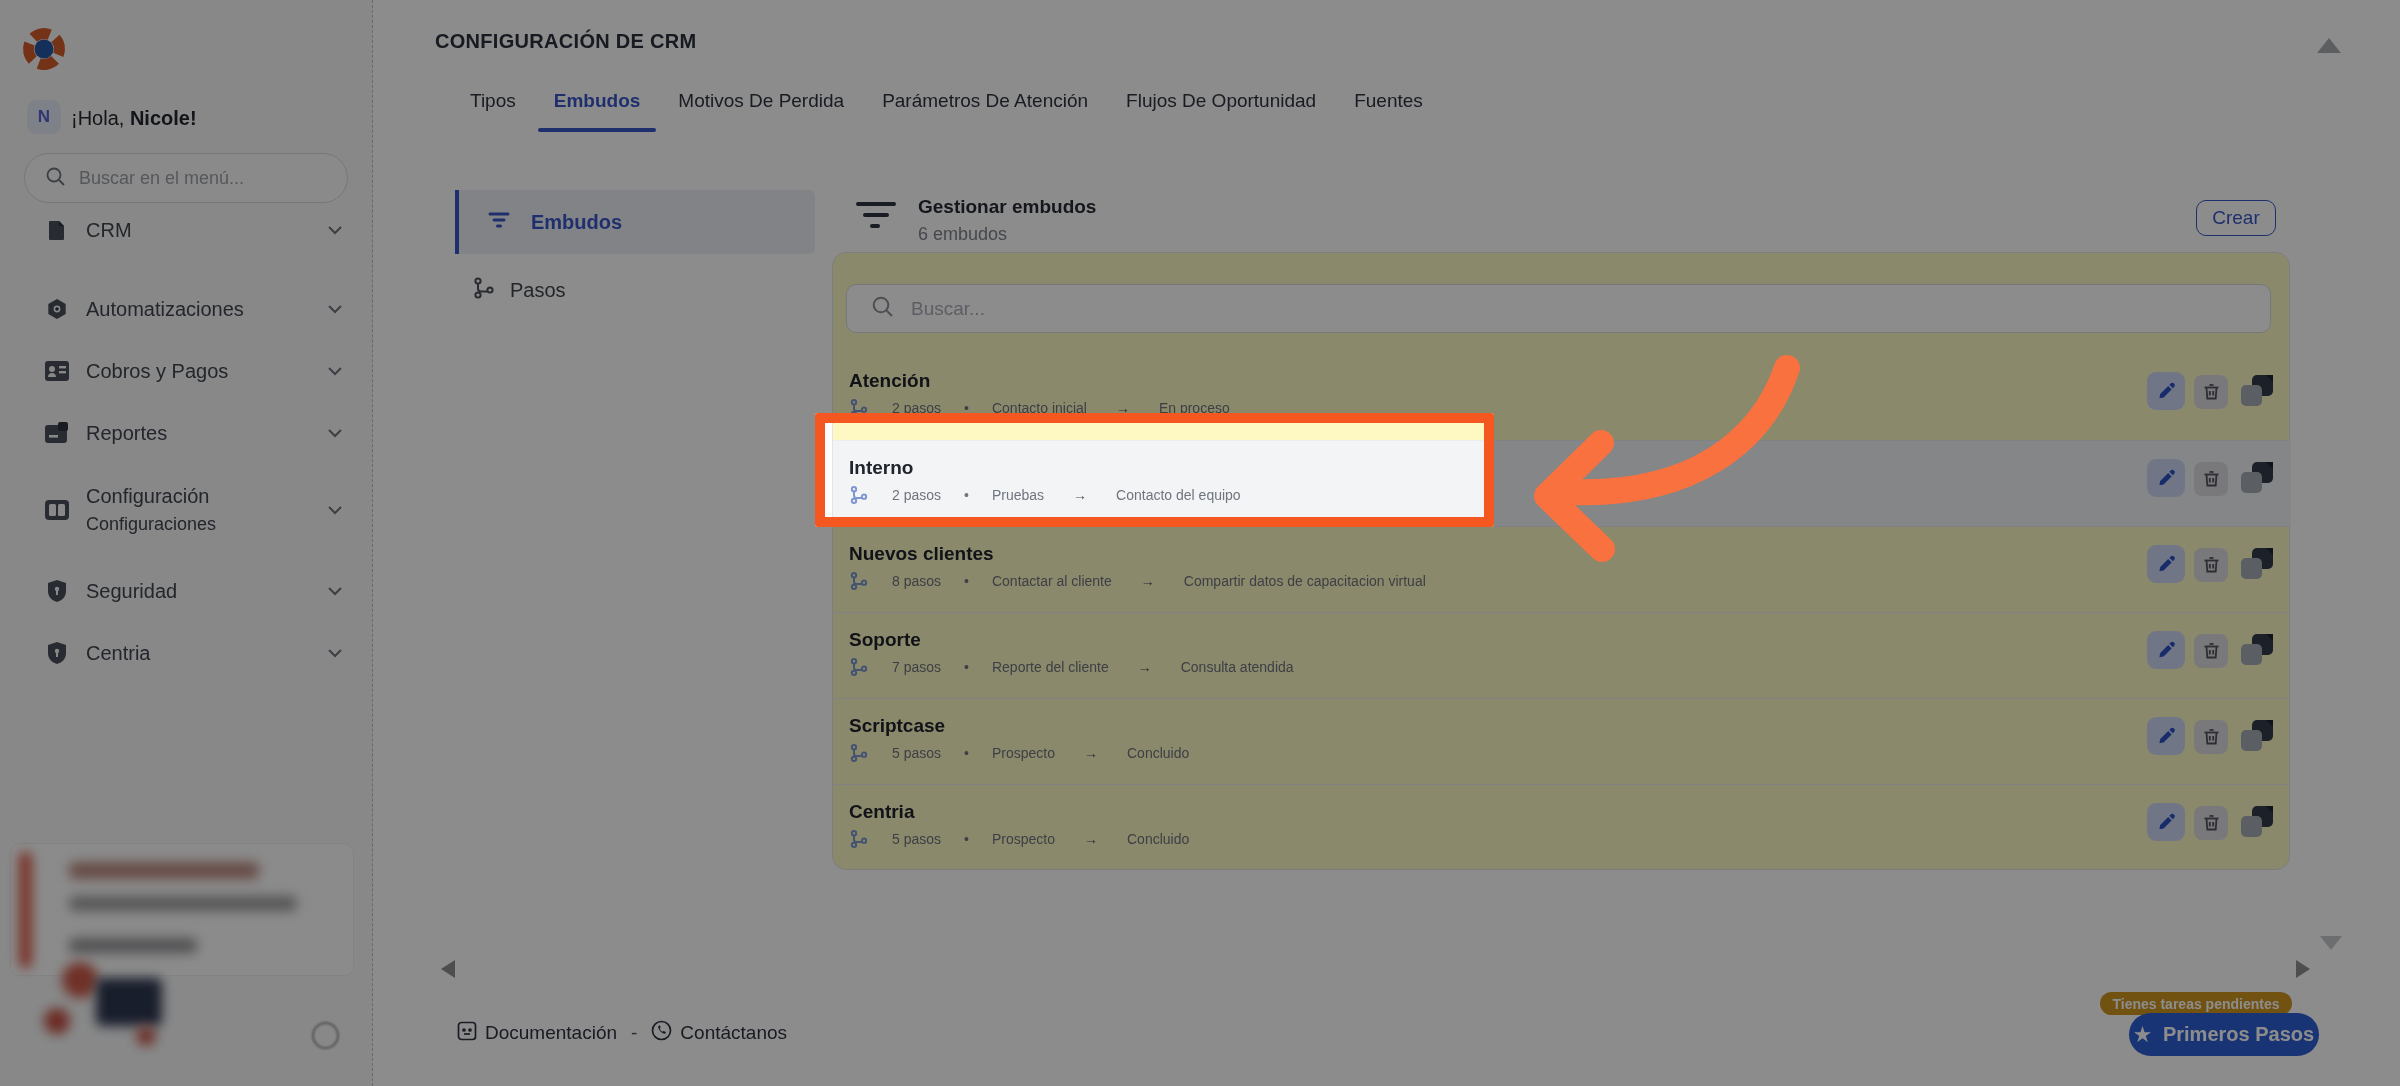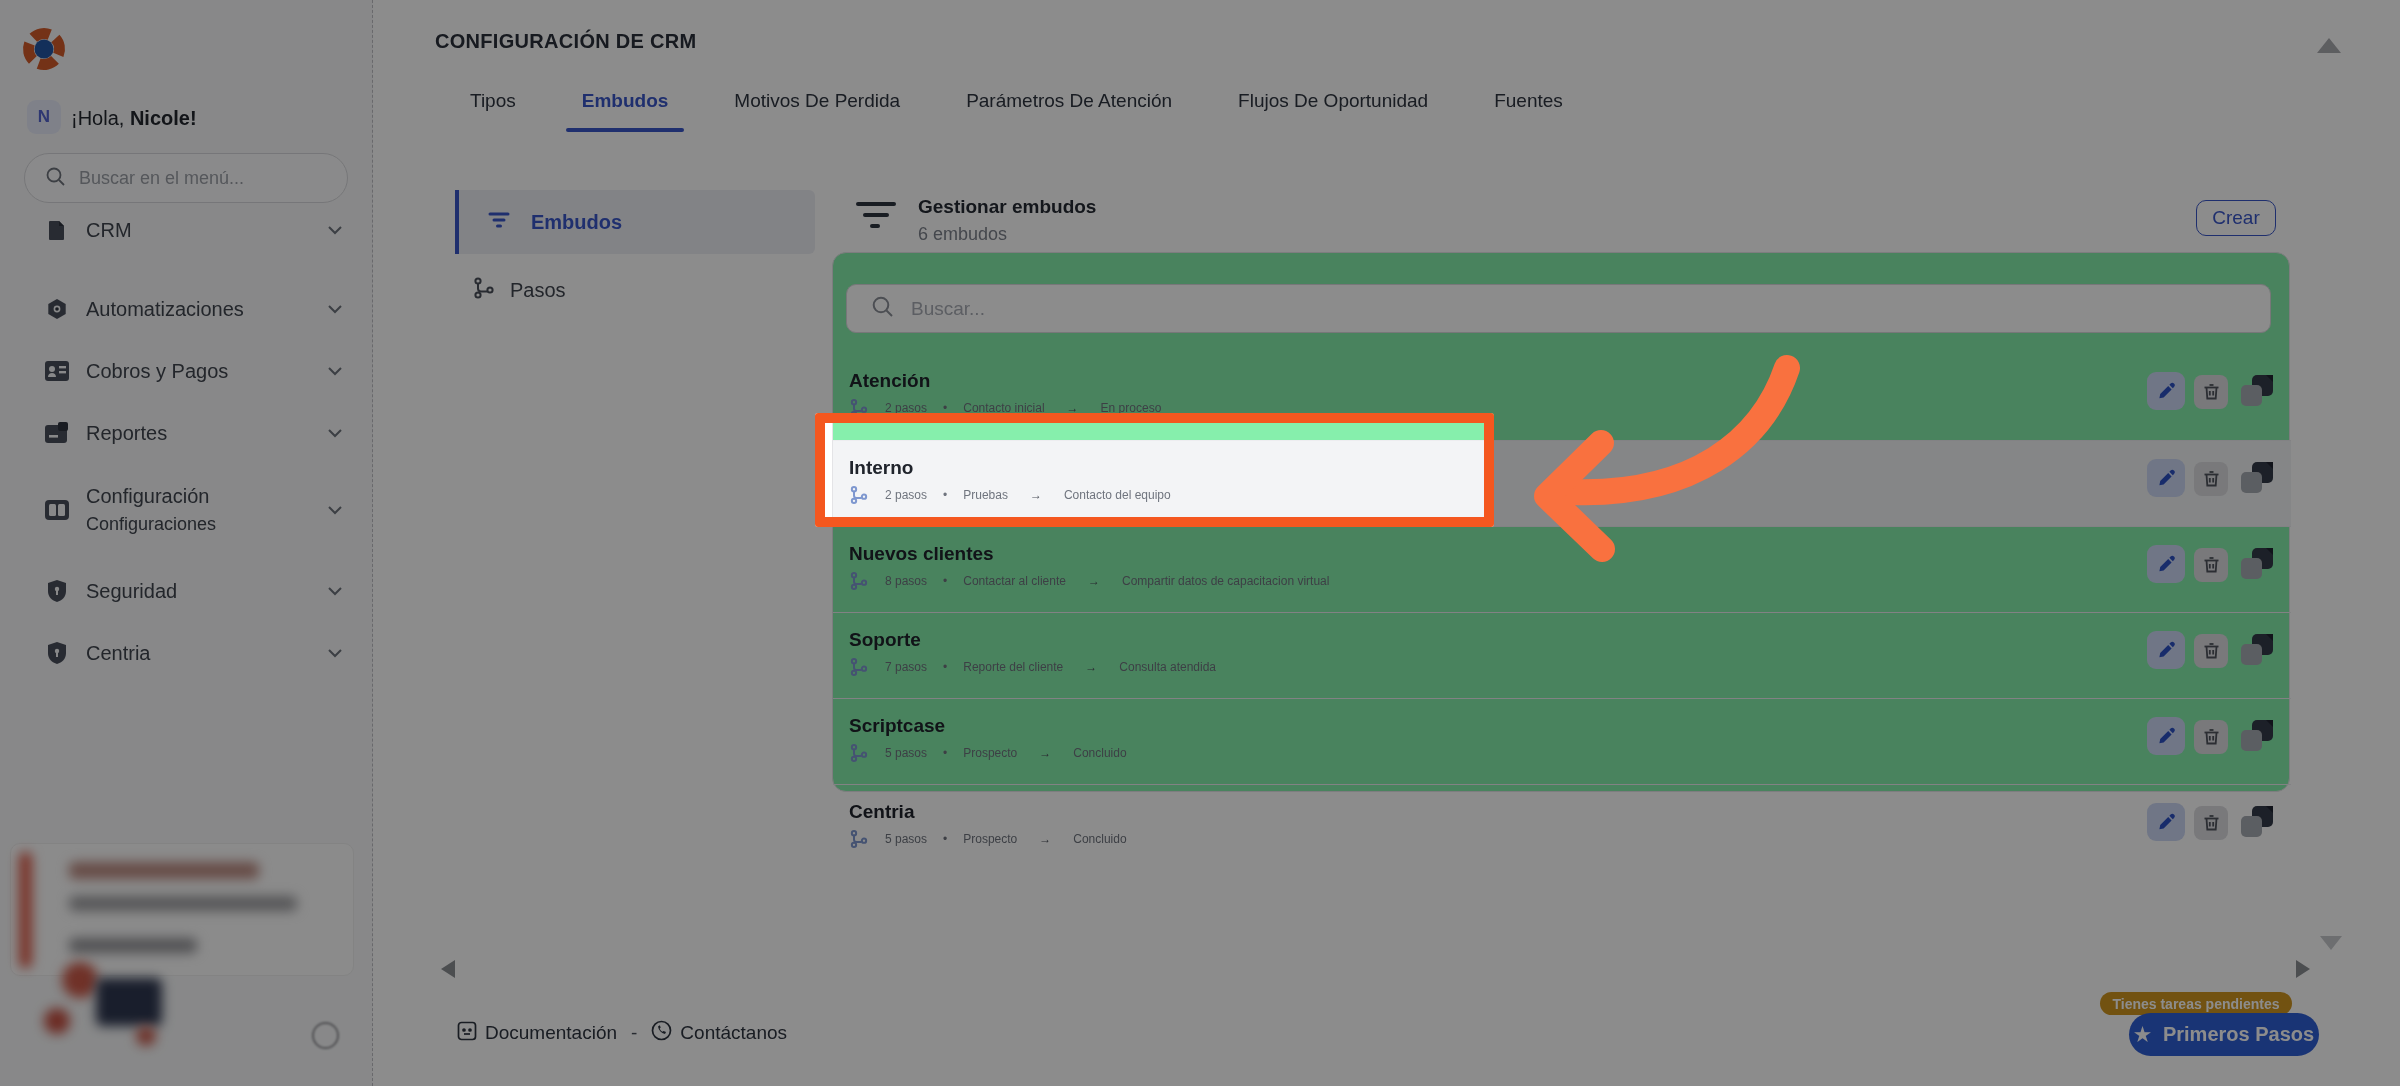--- a/index.html
+++ b/index.html
@@ -50,21 +50,21 @@
   .rl-1{left:62px;top:962px;width:36px;height:36px;background:#cc5a49;border-radius:50%;}
   .rl-2{left:96px;top:978px;width:66px;height:48px;background:#2e3750;}
   .rl-3{left:44px;top:1008px;width:26px;height:26px;background:#c44f41;border-radius:50%;}
   .rl-4{left:136px;top:1026px;width:20px;height:20px;background:#c75a4b;border-radius:50%;}
   .redacted-btn{position:absolute;left:312px;top:1022px;width:27px;height:27px;border-radius:50%;
                 border:2px solid #97979c;filter:blur(1px);}
 
   
   .page-title{position:absolute;left:435px;top:30px;font-size:20px;font-weight:bold;
               letter-spacing:.3px;color:#2b303b;}
-  .tabs{position:absolute;left:470px;top:86px;display:flex;gap:66px;align-items:center;height:36px;}
+  .tabs{position:absolute;left:470px;top:86px;display:flex;gap:38px;align-items:center;height:36px;}
   .tab{font-size:19px;color:#2f3540;cursor:pointer;position:relative;padding-bottom:6px;}
   .tab.active{color:var(--accent);font-weight:bold;}
   .tab.active::after{content:"";position:absolute;left:-16px;right:-16px;bottom:-14px;height:4px;
                      border-radius:2px;background:var(--accent);}
   .desc{position:absolute;left:455px;top:155px;font-size:19px;color:#3d424d;}
 
   .subnav-active{position:absolute;left:455px;top:190px;width:360px;height:64px;background:#edeff5;
                  border-left:4px solid var(--accent);display:flex;align-items:center;cursor:pointer;
                  border-radius:0 6px 6px 0;}
   .subnav-active .slabel{margin-left:20px;font-size:20px;font-weight:bold;color:var(--accent);}
@@ -72,34 +72,34 @@
   .subnav-pasos{position:absolute;left:472px;top:270px;height:40px;display:flex;align-items:center;cursor:pointer;}
   .subnav-pasos .slabel{margin-left:14px;font-size:20px;color:#40454f;}
 
   .panel-head-icon{position:absolute;left:856px;top:198px;}
   .panel-title{position:absolute;left:918px;top:196px;font-size:19px;font-weight:bold;color:#262b34;}
   .panel-sub{position:absolute;left:918px;top:224px;font-size:18px;color:#7d828c;}
   .crear-btn{position:absolute;left:2196px;top:200px;width:80px;height:36px;border-radius:10px;
              border:1.5px solid var(--accent);color:var(--accent);font-size:19px;background:transparent;
              cursor:pointer;font-family:inherit;}
 
-  .panel{position:absolute;left:832px;top:252px;width:1458px;height:540px;background:#86efac;
+  .panel{position:absolute;left:832px;top:252px;width:1458px;height:618px;background:#fef9c3;
          border:1px solid #e4e4e7;border-radius:14px;}
   .list-search{position:absolute;left:13px;top:31px;width:1425px;height:49px;border-radius:10px;
                border:1px solid #d9d9dd;background:#fff;display:flex;align-items:center;padding-left:24px;}
   .list-search input{border:none;outline:none;background:transparent;margin-left:16px;font-size:19px;
                      color:#40454f;width:600px;font-family:inherit;}
   .list-search input::placeholder{color:#a8acb4;}
 
   .row{position:absolute;left:0;width:1458px;height:86px;cursor:pointer;}
   .row + .row{border-top:1px solid #ededf0;}
   .row.hl{background:#f3f4f6;}
   .row-title{position:absolute;left:16px;top:16px;font-size:19px;font-weight:bold;color:#20242c;}
-  .row-sub{position:absolute;left:16px;top:44px;display:flex;align-items:center;gap:16px;
-           font-size:12px;color:#6f747e;}
+  .row-sub{position:absolute;left:16px;top:44px;display:flex;align-items:center;gap:23px;
+           font-size:14px;color:#6f747e;}
   .row-sub .stepsico{display:flex;}
   .row-sub .arrowg{color:#4a4f59;padding:0 6px;}
   .row-actions{position:absolute;right:14px;top:17px;display:flex;gap:9px;align-items:center;}
   .abtn{border:none;cursor:pointer;display:flex;align-items:center;justify-content:center;border-radius:9px;}
   .abtn.edit{width:38px;height:38px;background:#ccd8f4;}
   .abtn.del{width:34px;height:34px;background:#dcdce0;border-radius:8px;margin-top:2px;}
   .abtn.copy{width:40px;height:40px;background:transparent;position:relative;}
 
   .footer{position:absolute;left:457px;top:1020px;display:flex;align-items:center;gap:14px;font-size:19px;color:#2f3540;}
   .flink{display:flex;align-items:center;gap:8px;cursor:pointer;}

